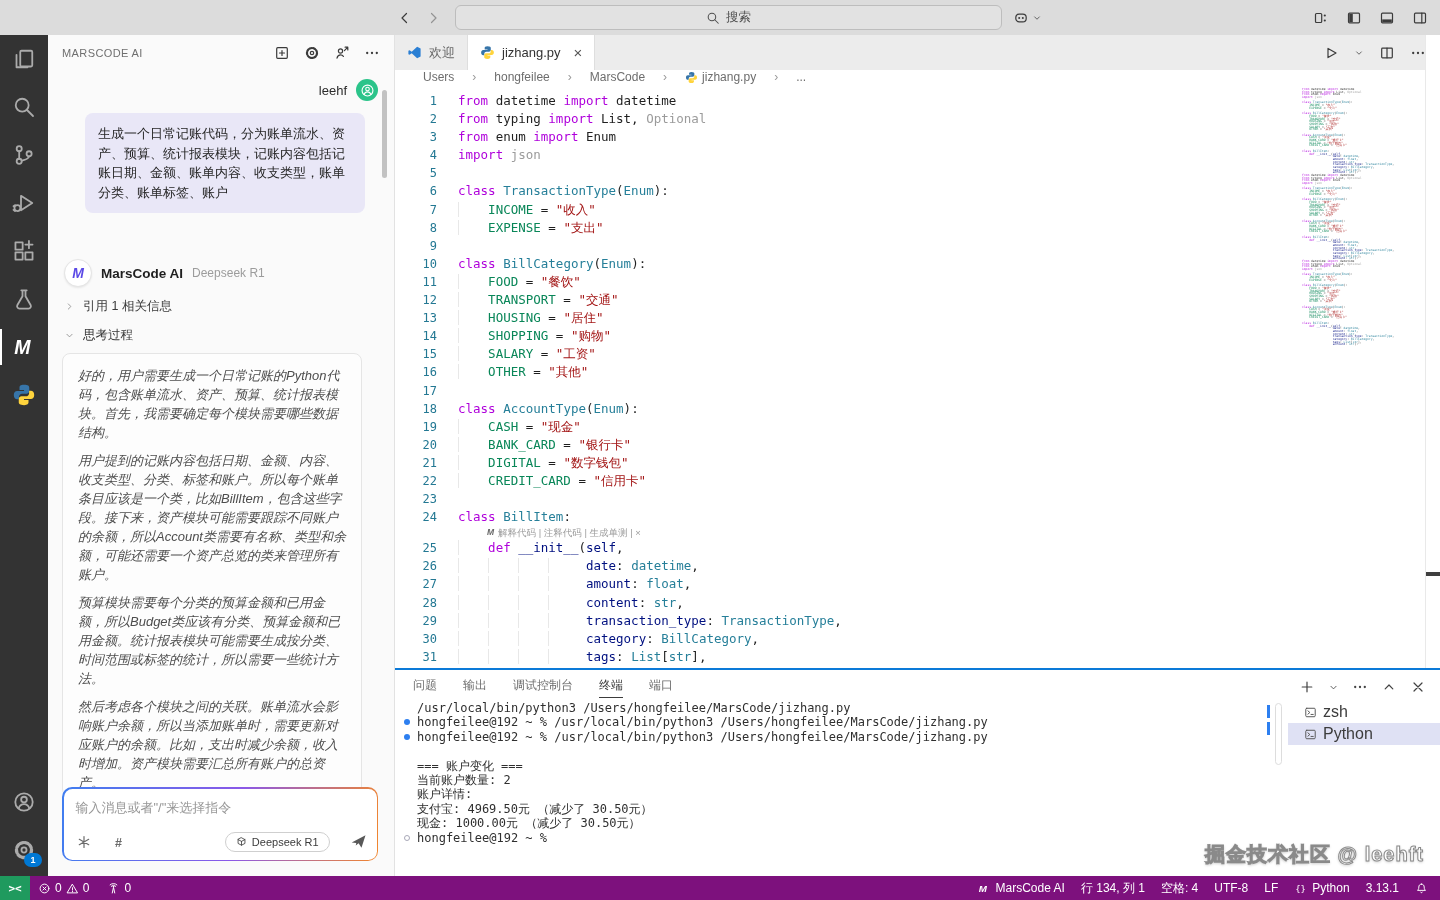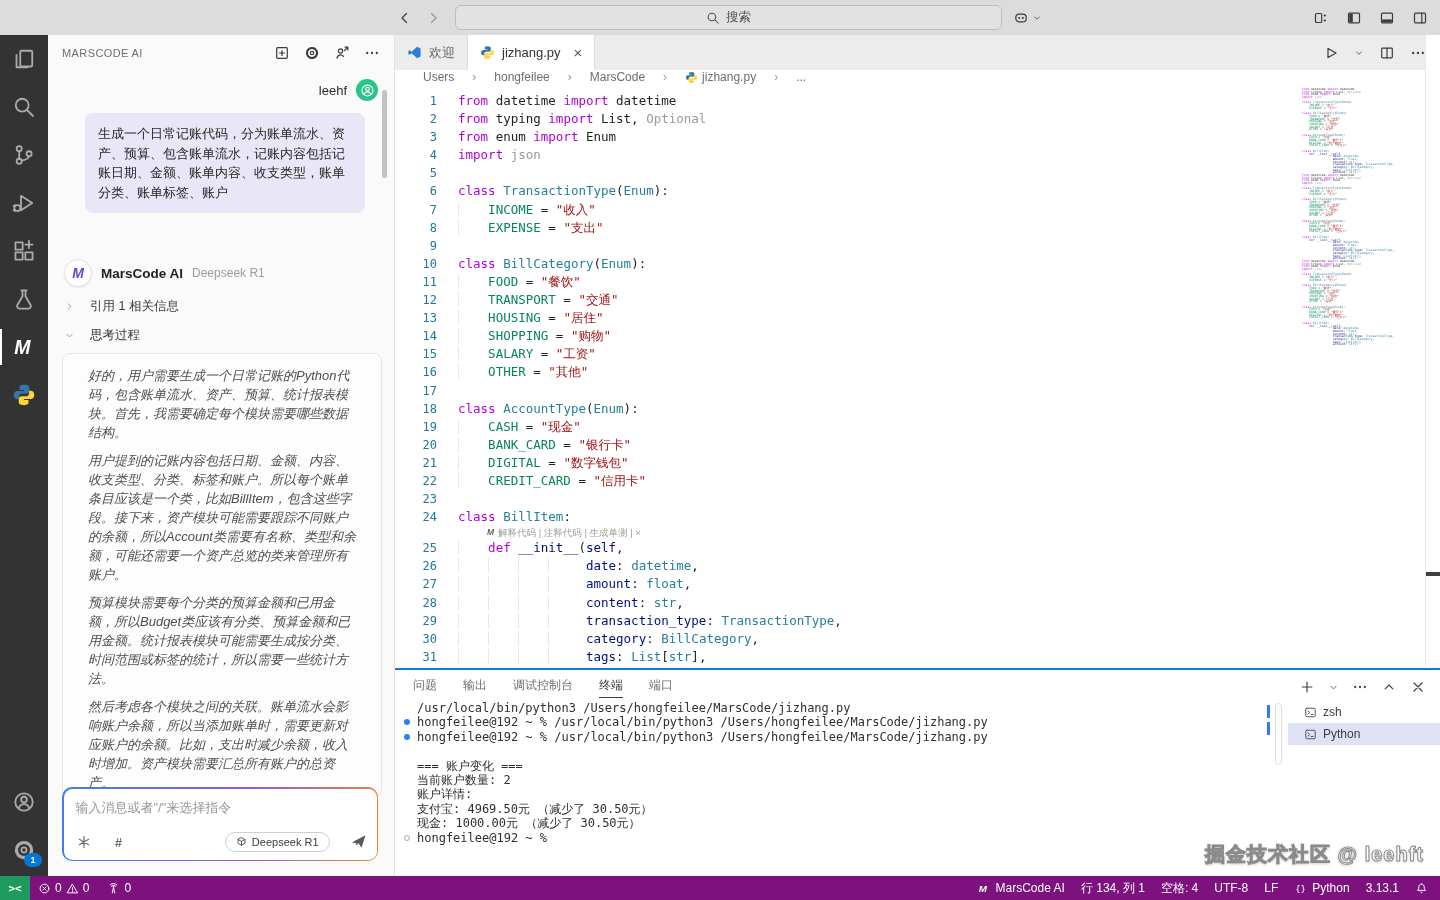--- a/index.html
+++ b/index.html
@@ -30,24 +30,24 @@
   .user-name{font-size:13px;color:#2b2b2b;font-weight:500}
   .avatar{width:22px;height:22px;border-radius:50%;background:#2bc48a;display:flex;align-items:center;justify-content:center;color:#fff}
   .bubble{position:absolute;left:37px;top:78px;width:254px;background:#e9e7f7;border-radius:8px;padding:11px 13px;
     font-size:13px;line-height:19.5px;color:#262626}
   .assist-row{position:absolute;left:16px;top:224px;display:flex;align-items:center;gap:9px}
   .mc-logo{width:26px;height:26px;border-radius:50%;background:#fff;border:1px solid #e6e6e6;box-shadow:0 1px 2px rgba(0,0,0,.08);
     display:flex;align-items:center;justify-content:center;font-style:italic;font-weight:bold;font-size:14px;
     background-clip:padding-box;color:#5b49e6}
   .assist-name{font-size:13.5px;font-weight:bold;color:#1f1f1f}
   .assist-model{font-size:12px;color:#9c9c9c}
-  .fold-row{position:absolute;left:16px;display:flex;align-items:center;gap:15px;font-size:12.5px;color:#3a3a3a;cursor:pointer}
+  .fold-row{position:absolute;left:16px;display:flex;align-items:center;gap:8px;font-size:12.5px;color:#3a3a3a;cursor:pointer}
   .fold-row .icn{color:#8a8a8a}
   .think-box{position:absolute;left:14px;top:318px;width:268px;height:418px;border:1px solid #e5e5e5;border-radius:8px;background:#fdfdfd;
-    padding:12px 25px;font-size:13px;line-height:19px;font-style:italic;color:#4d4d4d;overflow:hidden}
+    padding:12px 15px;font-size:13px;line-height:19px;font-style:italic;color:#4d4d4d;overflow:hidden}
   .think-box p{margin:0 0 9px 0}
   .sb-scroll{position:absolute;left:334px;top:55px;width:5px;height:88px;border-radius:3px;background:#c2c2c2}
   .input-wrap{position:absolute;left:14px;top:752px;width:316px;height:74px;border-radius:10px;padding:1.5px;box-sizing:border-box;
     background:linear-gradient(100deg,#3f7ef0,#8a58e8 55%,#f2862b)}
   .input-inner{width:100%;height:100%;background:#fff;border-radius:8.5px;position:relative;box-sizing:border-box}
   .input-ph{position:absolute;left:12px;top:10px;font-size:13px;color:#979797}
   .input-row{position:absolute;left:12px;right:10px;bottom:8px;display:flex;align-items:center;gap:20px;color:#6b6b6b}
   .pill{margin-left:auto;display:flex;align-items:center;gap:5px;border:1px solid #cfcfcf;border-radius:13px;
     padding:3px 10px;font-size:11px;color:#3b3b3b;background:#fff}
   .send{color:#585858}
@@ -80,21 +80,21 @@
   .p-tabs{position:absolute;left:18px;top:5px;display:flex;gap:26px;height:24px;align-items:center;font-size:12px;color:#6e6e6e}
   .ptab{padding-bottom:3px;cursor:pointer}
   .ptab.active{color:#3c3c3c;border-bottom:1px solid #3c3c3c}
   .p-actions{position:absolute;right:14px;top:9px;display:flex;gap:13px;color:#424242}
   .term{position:absolute;left:8px;top:31px;right:180px;font-family:"DejaVu Sans Mono",monospace;font-size:12px;line-height:14.4px;color:#2f2f2f;white-space:pre}
   .trow{height:14.4px;position:relative;padding-left:14px}
   .tmark{position:absolute;left:1px;top:4px;width:6px;height:6px;border-radius:50%}
   .tmark.dot{background:#2d7ff0}
   .tmark.circ{border:1px solid #a8a8b8;box-sizing:border-box}
   .t-list{position:absolute;left:893px;right:0;top:31px}
-  .tl-row{height:22px;display:flex;align-items:center;gap:6px;padding-left:16px;font-size:12px;color:#3c3c3c;cursor:pointer}
+  .tl-row{height:22px;display:flex;align-items:center;gap:6px;padding-left:16px;font-size:16px;color:#3c3c3c;cursor:pointer}
   .tl-row.selected{background:#dfe1f4}
   .tl-row .icn{color:#555}
   .t-bars{position:absolute;left:872px;top:35px;display:flex;flex-direction:column;gap:4px}
   .t-bar{width:3px;height:13px;background:#2d7ff0}
   .t-track{position:absolute;left:880px;top:33px;width:7px;height:62px;border:1px solid #ddd;border-radius:4px;box-sizing:border-box}
   
   .status{position:absolute;left:0;top:876px;width:1440px;height:24px;background:#7d117d;display:flex;align-items:center;color:#fff;font-size:12px}
   .remote{width:30px;height:24px;background:#1f9a5e;display:flex;align-items:center;justify-content:center;
     font-family:"DejaVu Sans Mono",monospace;font-size:11px;font-weight:bold;cursor:pointer}
   .sb-left{display:flex;align-items:center;gap:5px;padding-left:8px}
@@ -282,21 +282,21 @@
   <div class="user-row">
     <span class="user-name">leehf</span>
     <span class="avatar">
         <svg width="15" height="15" viewBox="0 0 16 16" fill="none" stroke="currentColor" stroke-width="1.2" stroke-linecap="round" stroke-linejoin="round">
           <circle cx="8" cy="8" r="5.8"></circle>
           <circle cx="8" cy="6.4" r="1.9"></circle>
           <path d="M4.4 12.3c.6-1.9 2-2.9 3.6-2.9s3 1 3.6 2.9"></path>
         </svg>
       </span>
   </div>
-  <div class="bubble">生成一个日常记账代码，分为账单流水、资产、预算、包含账单流水，记账内容包括记账日期、金额、账单内容、收支类型，账单分类、账单标签、账户</div>
+  <div class="bubble">生成一个日常记账代码，分为账单流水、资产、预算、统计报表模块，记账内容包括记账日期、金额、账单内容、收支类型，账单分类、账单标签、账户</div>
   <div class="assist-row">
     <span class="mc-logo">M</span>
     <span class="assist-name">MarsCode AI</span>
     <span class="assist-model">Deepseek R1</span>
   </div>
   <div class="fold-row" style="top:263px">
     <span class="icn">
         <svg width="11" height="11" viewBox="0 0 16 16" fill="none" stroke="currentColor" stroke-width="1.2" stroke-linecap="round" stroke-linejoin="round">
           <path d="M6.2 4.2L10 8l-3.8 3.8"></path>
         </svg>

